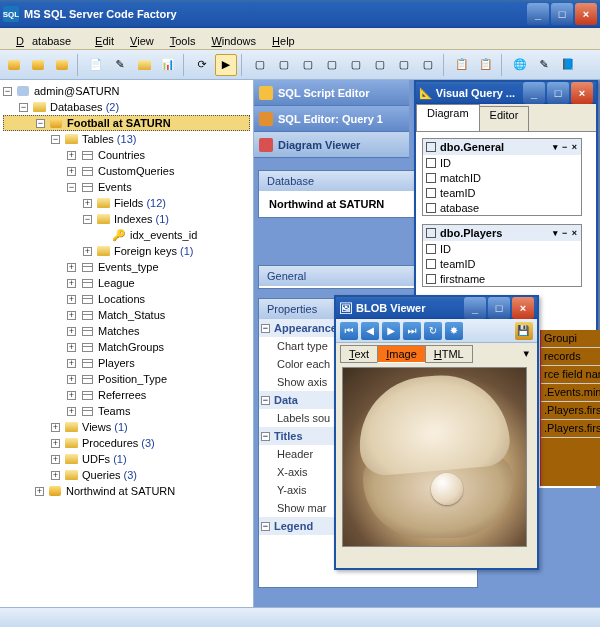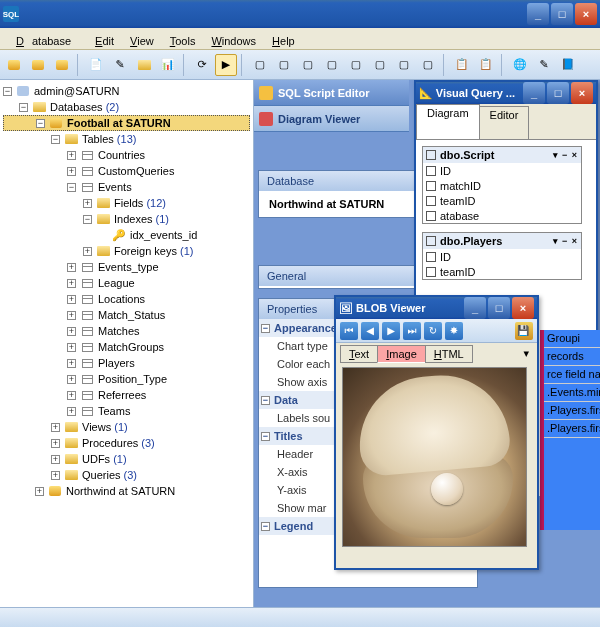--- a/index.html
+++ b/index.html
@@ -44,48 +44,49 @@
 .panel-body { padding: 4px; }
 .panel-row { display: flex; align-items: center; height: 18px; padding-left: 2px; }
 .panel-row .ico { margin-right: 4px; }
 .group-hdr { background: #e4ecf7; color: #305090; font-weight: bold; height: 18px; display: flex; align-items: center; padding-left: 2px; }
 .group-hdr .pm { width: 9px; height: 9px; border: 1px solid #888; background: white; display: inline-flex; align-items: center; justify-content: center; font-size: 9px; margin-right: 4px; }
 .prop-row { display: flex; align-items: center; height: 18px; padding-left: 18px; color: #333; }
 .inner-window { position: absolute; border: 2px solid #1d54a8; background: #ece9d8; box-shadow: 2px 2px 4px rgba(0,0,0,0.3); }
 .inner-window .titlebar { height: 22px; font-size: 11px; }
 .vq-window { left: 160px; top: 0; width: 184px; height: 400px; }
 .blob-window { left: 80px; top: 215px; width: 205px; height: 275px; z-index: 10; }
-.vq-tabs { display: flex; background: #ece9d8; border-bottom: 1px solid #888; height: 36px; }
+.vq-tabs { display: flex; background: #ece9d8; border-bottom: 1px solid #888; height: 28px; }
 .vq-tab { padding: 2px 10px; background: #ece9d8; border: 1px solid #888; border-bottom: none; margin-right: -1px; margin-top: 2px; }
 .vq-tab.active { background: white; margin-top: 0; }
 .vq-body { background: white; height: 356px; padding: 6px; overflow: hidden; position: relative; }
 .dbo-box { border: 1px solid #888; background: white; margin-bottom: 8px; width: 160px; }
 .dbo-hdr { background: #e4ecf7; height: 16px; display: flex; align-items: center; padding: 0 3px; font-weight: bold; }
 .dbo-hdr .ctrls { margin-left: auto; font-size: 9px; letter-spacing: 1px; }
 .dbo-fld { height: 15px; display: flex; align-items: center; padding-left: 3px; }
 .dbo-fld .cb { width: 10px; height: 10px; border: 1px solid #555; margin-right: 4px; background: white; }
 .dbo-fld.checked .cb::after { content:'✓'; font-size: 8px; line-height: 8px; color: #222; }
 .dbo-fld.sel { background: #b4cef0; }
 .blob-nav { height: 24px; background: linear-gradient(to bottom,#e6eff9,#c8dbf0); border-bottom: 1px solid #9db6d4; display: flex; align-items: center; padding: 0 4px; gap: 3px; }
 .navbtn { width: 18px; height: 18px; background: linear-gradient(#5a9ee0,#2a6ec0); border-radius: 2px; color: white; display: flex; align-items: center; justify-content: center; font-size: 10px; }
 .blob-tabs { display: flex; padding: 2px 4px; background: #ece9d8; }
 .blob-tab { padding: 2px 8px; border: 1px solid #888; background: #ece9d8; margin-right: -1px; }
-.blob-tab.active { background: #fca5a5; border-bottom: 1px solid white; }
+.blob-tab.active { background: #f97316; border-bottom: 1px solid white; }
 .blob-img { margin: 2px 6px 6px 6px; width: 185px; height: 180px; border: 1px solid #888; background: radial-gradient(circle at 55% 60%, #f5e8c8 0%, #e8d0a0 25%, #c8a878 40%, #6a5038 70%, #403020 100%); position: relative; }
 .pearl { position: absolute; width: 32px; height: 32px; border-radius: 50%; background: radial-gradient(circle at 35% 30%, #fff, #e8d8c0 60%, #c0a880); left: 88px; top: 105px; box-shadow: 0 1px 2px rgba(0,0,0,.4); }
 .shell-top { position: absolute; width: 150px; height: 95px; border-radius: 80px 80px 30px 30px; background: radial-gradient(ellipse at 50% 60%, #f8f0e0, #e0d0b0 60%, #a89070); left: 15px; top: 8px; transform: rotate(-5deg); }
 .shell-bot { position: absolute; width: 150px; height: 85px; border-radius: 30px 30px 70px 70px; background: radial-gradient(ellipse at 50% 40%, #e8d8c0, #c0a880 60%, #806040); left: 20px; top: 85px; }
-.side-strip { position: absolute; right: 0; top: 250px; width: 60px; background: #3b82f6; border-left: 4px solid #be185d; height: 200px; font-size: 10px; }
+.side-strip { position: absolute; right: 0; top: 250px; width: 60px; background: #a16207; border-left: 1px solid #be185d; height: 156px; font-size: 10px; }
 .side-strip div { padding: 2px 3px; border-bottom: 1px solid #ccc; height: 18px; overflow: hidden; white-space: nowrap; }
 </style>
 </head>
 <body>
 
 <div class="titlebar">
   <span class="icon">SQL</span>
+  <span>MS SQL Server Code Factory</span>
   <span class="spacer"></span>
   <span class="winbtn min">_</span>
   <span class="winbtn max">□</span>
   <span class="winbtn close">×</span>
 </div>
 
 <div class="menubar">
   <span><u>D</u><span title="Database">atabase</span></span>
   <span><u>E</u>dit</span>
   <span><u>V</u>iew</span>
@@ -294,20 +295,24 @@
         </span>
         <span>Northwind at SATURN</span>
       </div>
   </div>
 
   <div class="right-area">
     <div class="tabstrip">
       <div class="tab">
           <span class="tico ico-sql"></span>
           <span>SQL Script Editor</span>
+        </div>
+      <div class="tab">
+          <span class="tico ico-sql2"></span>
+          <span>SQL Editor: Query 1</span>
         </div>
       <div class="tab active">
           <span class="tico ico-diag"></span>
           <span>Diagram Viewer</span>
         </div>
     </div>
 
     <div class="panel-bg" style="top:90px;">
       <div class="panel-hdr">Database</div>
       <div class="panel-body">
@@ -362,21 +367,21 @@
         <span class="winbtn close">×</span>
       </div>
       <div class="vq-tabs">
         <div class="vq-tab active">Diagram</div>
         <div class="vq-tab">Editor</div>
       </div>
       <div class="vq-body">
         <div class="dbo-box">
           <div class="dbo-hdr">
               <span class="cb" style="width:10px;height:10px;border:1px solid #555;margin-right:4px;"></span>
-              <span>dbo.Script</span>
+              <span>dbo.General</span>
               <span class="ctrls">▾ − ×</span>
             </div>
           <div class="dbo-fld">
               <span class="cb"></span>
               <span>ID</span>
             </div>
           <div class="dbo-fld">
               <span class="cb"></span>
               <span>matchID</span>
             </div>
@@ -395,20 +400,24 @@
               <span>dbo.Players</span>
               <span class="ctrls">▾ − ×</span>
             </div>
           <div class="dbo-fld">
               <span class="cb"></span>
               <span>ID</span>
             </div>
           <div class="dbo-fld">
               <span class="cb"></span>
               <span>teamID</span>
+            </div>
+          <div class="dbo-fld">
+              <span class="cb"></span>
+              <span>firstname</span>
             </div>
         </div>
       </div>
     </div>
 
     <div class="side-strip">
       <div>Groupi</div>
       <div>records</div>
       <div>rce field nam</div>
       <div>.Events.minu</div>

